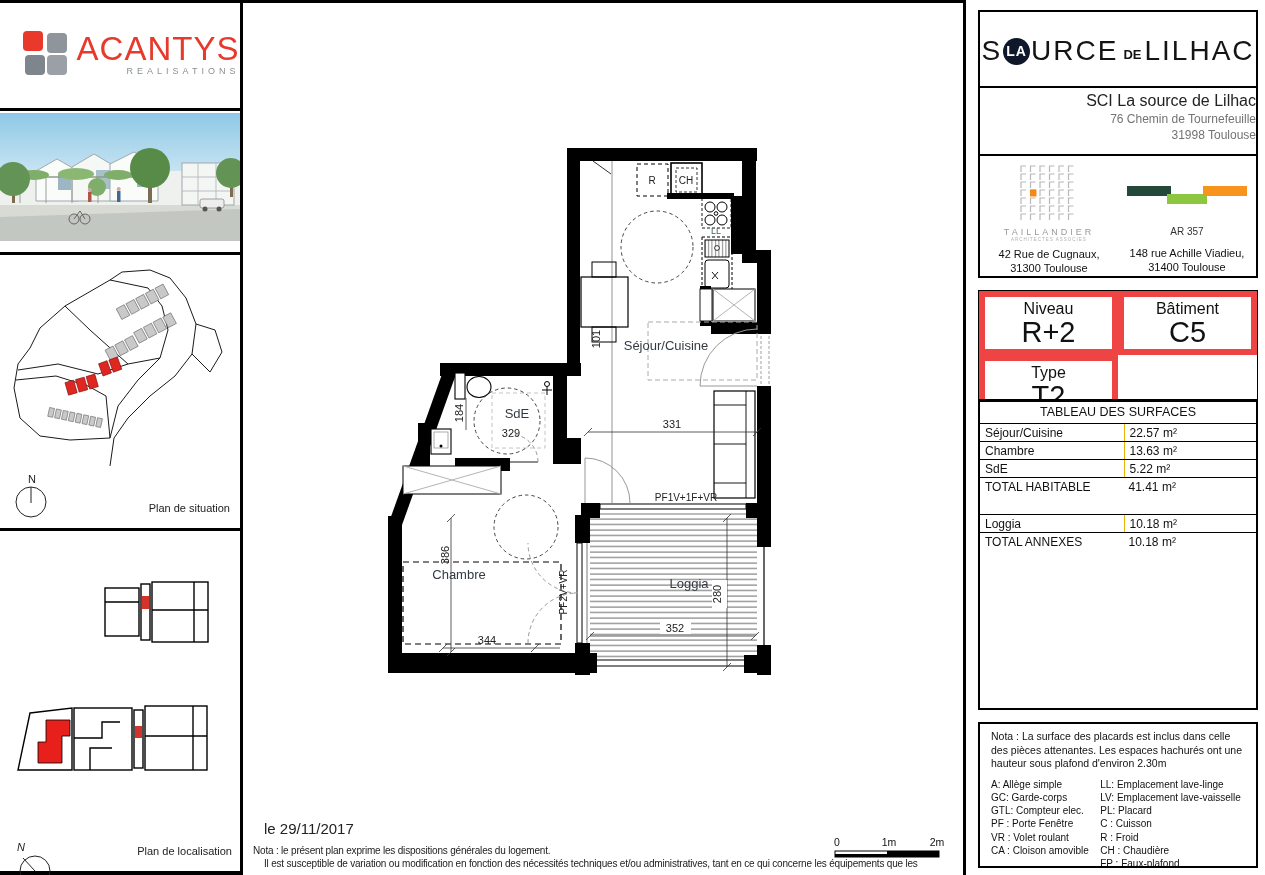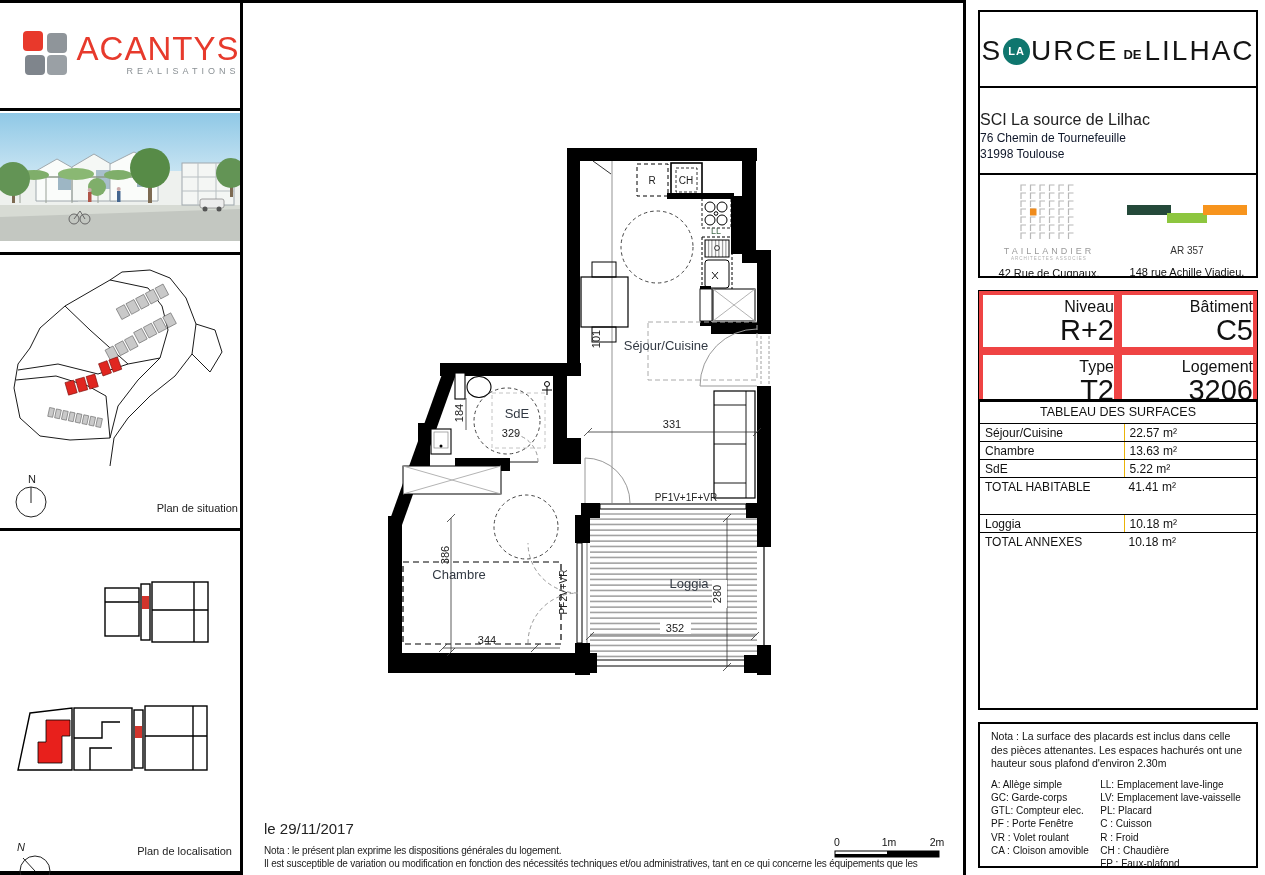--- a/index.html
+++ b/index.html
@@ -15,35 +15,35 @@
   .acantys-text{line-height:1}
   .acantys-name{font-size:33px;letter-spacing:1px;font-weight:400}
   .acantys-sub{font-size:9px;letter-spacing:4px;color:#8a9094;text-align:right;margin-top:2px}
 
   .side-label{position:absolute;font-size:11px;color:#222}
 
   
   .rbox{position:absolute;left:978px;width:280px;border:2px solid #000;background:#fff;box-sizing:border-box;overflow:hidden}
   .lilhac-logo{display:flex;align-items:center;justify-content:center;padding-top:16px;height:46px}
   .ll-big{font-size:28px;letter-spacing:2px;color:#141414}
-  .ll-circle{width:27px;height:27px;border-radius:50%;background:#0f766e;color:#fff;font-size:11px;letter-spacing:1px;
+  .ll-circle{width:27px;height:27px;border-radius:50%;background:#0f172a;color:#fff;font-size:14px;letter-spacing:1px;
              display:flex;align-items:center;justify-content:center;margin:0 1px;font-weight:bold}
   .ll-de{font-size:13px;font-weight:bold;margin:6px 3px 0 5px;color:#141414}
-  .addr-sec{border-top:2px solid #000;margin-top:12px;padding-top:23px;text-align:left;height:62px}
+  .addr-sec{border-top:2px solid #000;margin-top:12px;padding-top:4px;text-align:right;height:62px}
   .client-name{font-size:16px;color:#222}
-  .client-addr{font-size:12px;color:#0f172a;margin-top:2px}
+  .client-addr{font-size:12px;color:#737373;margin-top:2px}
   .arch-sec{border-top:2px solid #000;display:flex;height:131px}
   .arch-col{width:50%;text-align:center;padding-top:8px;box-sizing:border-box}
   .t-name{font-size:9px;letter-spacing:3px;color:#9a9a9a;margin-top:1px}
   .t-sub{font-size:4.5px;letter-spacing:1px;color:#b0b0b0}
   .arch-addr{font-size:11px;color:#111;margin-top:6px;line-height:1.25}
   .ar-label{font-size:10px;color:#333;margin-top:0}
 
   .grid2{display:grid;grid-template-columns:1fr 1fr;grid-template-rows:1fr 1fr}
-  .gcell{border:4px solid #ef4444;text-align:right;padding-top:3px}
+  .gcell{border:6px solid #ef4444;text-align:center;padding-top:3px}
   .gcell .lab{font-size:16px}
   .gcell .val{font-size:29px;margin-top:-2px}
 
   .surf-title{font-size:12.5px;text-align:center;border-bottom:1px solid #000;padding:3px 0 4px}
   .srow{display:flex;border-bottom:1px solid #000;font-size:12px;height:17px;align-items:center}
   .srow .sl{width:52%;padding-left:5px;box-sizing:border-box}
   .srow .sv{width:48%;padding-left:5px;box-sizing:border-box}
   .srow.div .sv{border-left:1px solid #eab308;height:100%;display:flex;align-items:center}
   .srow.tall{height:34px;align-items:flex-start;padding-top:2px}
 
@@ -192,21 +192,21 @@
           <rect x="67" y="110" width="9" height="13"></rect>
           <rect x="78" y="110" width="9" height="13"></rect>
       </g>
     </g>
   </svg>
   <svg class="abs" style="left:8px;top:472px" width="46" height="50" viewBox="0 0 46 50">
     <text x="24" y="11" text-anchor="middle" font-size="11" fill="#222">N</text>
     <circle cx="23" cy="30" r="15" fill="none" stroke="#222" stroke-width="1"></circle>
     <line x1="23" y1="15" x2="23" y2="31" stroke="#222" stroke-width="1"></line>
   </svg>
-  <div class="side-label" style="left:138px;top:502px;width:100px;text-align:right">Plan de situation</div>
+  <div class="side-label" style="left:130px;top:502px;width:100px;text-align:right">Plan de situation</div>
 
   <svg class="abs" style="left:10px;top:558px" width="225" height="235" viewBox="0 0 225 235">
     <g stroke="#000" stroke-width="1.4" fill="#fff">
       <rect x="95" y="30" width="34" height="48"></rect>
       <line x1="95" y1="44" x2="129" y2="44"></line>
       <rect x="131" y="26" width="9" height="56"></rect>
       <rect x="142" y="24" width="56" height="60"></rect>
       <line x1="142" y1="52" x2="198" y2="52"></line>
       <line x1="184" y1="24" x2="184" y2="84"></line>
     </g>
@@ -393,21 +393,21 @@
     <text x="487" y="644" text-anchor="middle" class="dm">344</text>
     <text transform="rotate(-90 721 594)" x="721" y="594" text-anchor="middle" class="dm">280</text>
     <text transform="rotate(-90 449 555)" x="449" y="555" text-anchor="middle" class="dm">386</text>
     <text transform="rotate(-90 463 413)" x="463" y="413" text-anchor="middle" class="dm">184</text>
     <text transform="rotate(-90 600 339)" x="600" y="339" text-anchor="middle" class="dm">101</text>
     <text x="686" y="501" text-anchor="middle" class="sm">PF1V+1F+VR</text>
     <text transform="rotate(-90 567 592)" x="567" y="592" text-anchor="middle" class="sm">PF2V+VR</text>
   </svg>
 
   <div class="abs date-txt" style="left:264px;top:820px">le 29/11/2017</div>
-  <div class="abs note-txt" style="left:264px;top:845px">Nota : le présent plan exprime les dispositions générales du logement.</div>
+  <div class="abs note-txt" style="left:253px;top:845px">Nota : le présent plan exprime les dispositions générales du logement.</div>
   <div class="abs note-txt" style="left:264px;top:858px">Il est susceptible de variation ou modification en fonction des nécessités techniques et/ou administratives, tant en ce qui concerne les équipements que les</div>
 
   <div class="scalebar">
     <div class="ticks">
       <span style="left:4px">0</span>
       <span style="left:56px">1m</span>
       <span style="left:104px">2m</span>
     </div>
     <svg width="108" height="10" viewBox="0 0 108 10">
       <rect x="2" y="2" width="104" height="6" fill="#fff" stroke="#000" stroke-width="1"></rect>
@@ -463,24 +463,20 @@
       <div class="val">R+2</div>
     </div>
     <div class="gcell">
       <div class="lab">Bâtiment</div>
       <div class="val">C5</div>
     </div>
     <div class="gcell">
       <div class="lab">Type</div>
       <div class="val">T2</div>
     </div>
-    <div class="gcell">
-      <div class="lab">Logement</div>
-      <div class="val">3206</div>
-    </div>
   </div>
 
   <div class="rbox" style="top:400px;height:310px">
     <div class="surf-title">TABLEAU DES SURFACES</div>
     <div class="srow div">
       <span class="sl">Séjour/Cuisine</span>
       <span class="sv">22.57 m²</span>
     </div>
     <div class="srow div">
       <span class="sl">Chambre</span>

